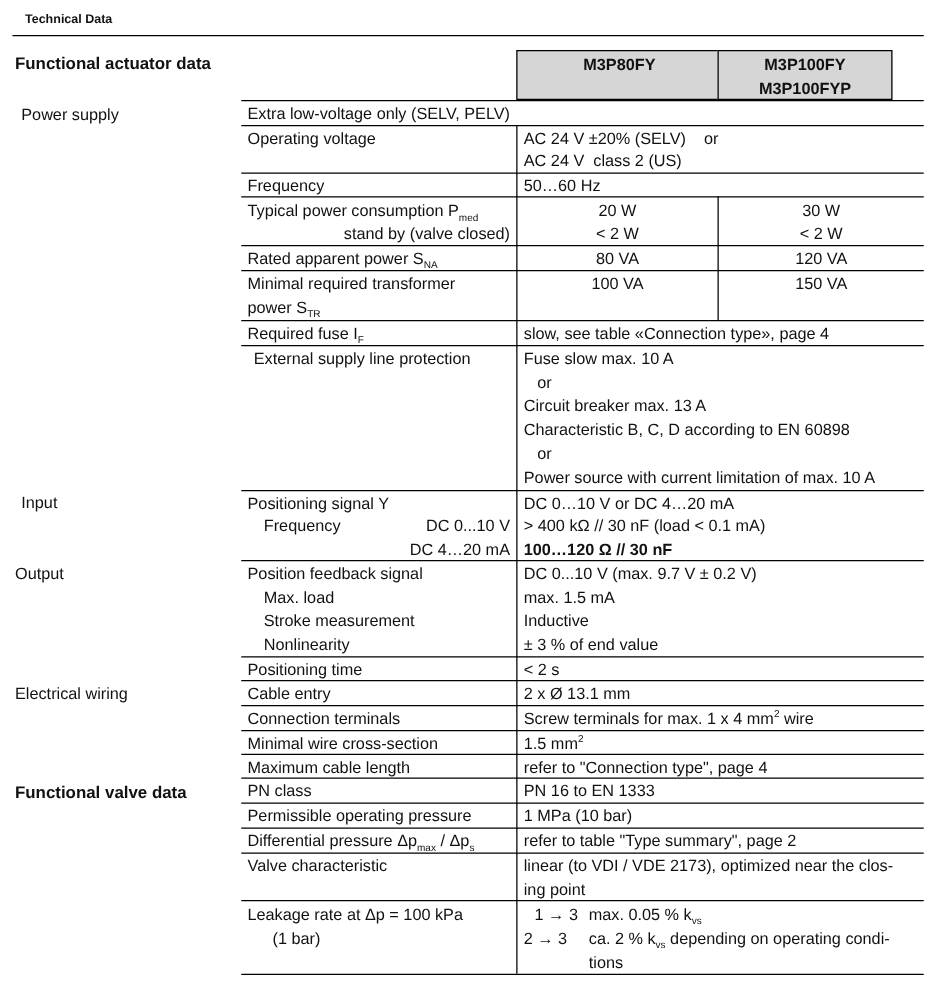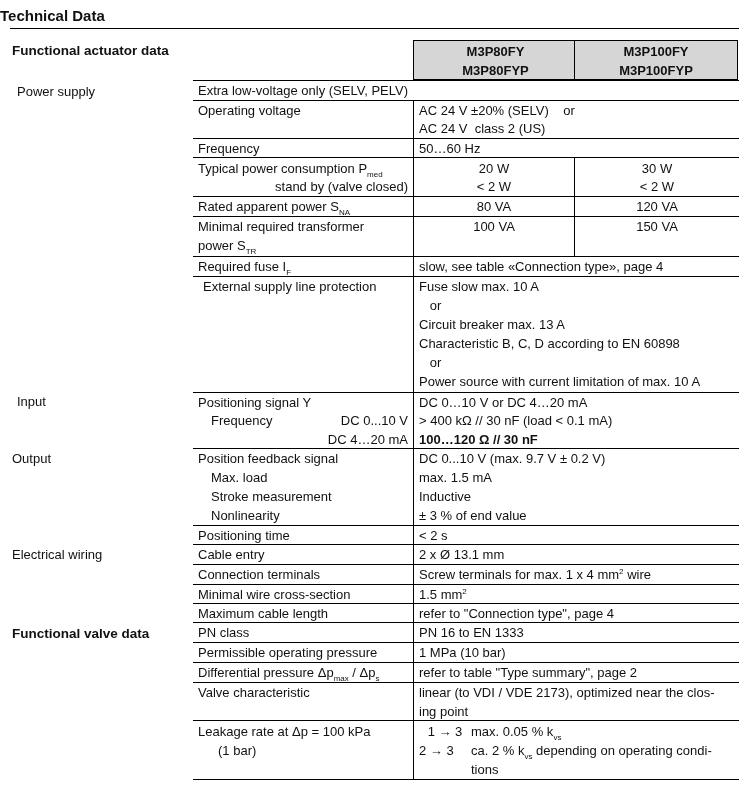--- a/index.html
+++ b/index.html
@@ -1,19 +1,19 @@
 <!DOCTYPE html>
 <html><head>
 <meta charset="utf-8">
 <style>
   html, body { margin:0; padding:0; background:#ffffff; }
   body { width:749px; height:788px; position:relative; overflow:hidden;
          font-family:"Liberation Sans", sans-serif; font-size:13px; color:#111; }
   .abs { position:absolute; white-space:nowrap; line-height:19px; }
-  .title { left:0; top:6px; font-weight:bold; font-size:15px; }
+  .title { left:20px; top:6px; font-weight:bold; font-size:10px; }
   .title-rule { position:absolute; left:10px; top:28px; width:729px; height:1px; background:#000; }
   .section { font-weight:bold; font-size:13.5px; }
   .group { font-size:13px; }
   .hdr { position:absolute; top:40px; height:40px; background:#d6d6d6; border:1px solid #000; box-sizing:border-box;
          font-weight:bold; text-align:center; font-size:13px; line-height:19px; padding-top:1px; }
   .hline { position:absolute; height:1px; background:#000; }
   .vline { position:absolute; width:1px; background:#000; }
   .c { text-align:center; }
   sub, sup { font-size:8px; line-height:0; }
   .arrow { display:inline-block; width:52px; }
@@ -21,23 +21,22 @@
 </head>
 <body>
 
 <div class="abs title">Technical Data</div>
 <div class="title-rule"></div>
 
 <div class="abs section" style="left:12px; top:41px;">Functional actuator data</div>
 
 <div class="hdr" style="left:413px; width:165px;">
   <div>M3P80FY</div>
-  <div>M3P80FYP</div>
 </div>
-<div class="hdr" style="left:574px; width:164px;">
+<div class="hdr" style="left:574px; width:140px;">
   <div>M3P100FY</div>
   <div>M3P100FYP</div>
 </div>
 
 <div class="abs group" style="left:17px; top:82px;">Power supply</div>
 <div class="abs group" style="left:17px; top:392px;">Input</div>
 <div class="abs group" style="left:12px; top:449px;">Output</div>
 <div class="abs group" style="left:12px; top:545px;">Electrical wiring</div>
 <div class="abs section" style="left:12px; top:624px;">Functional valve data</div>
 

